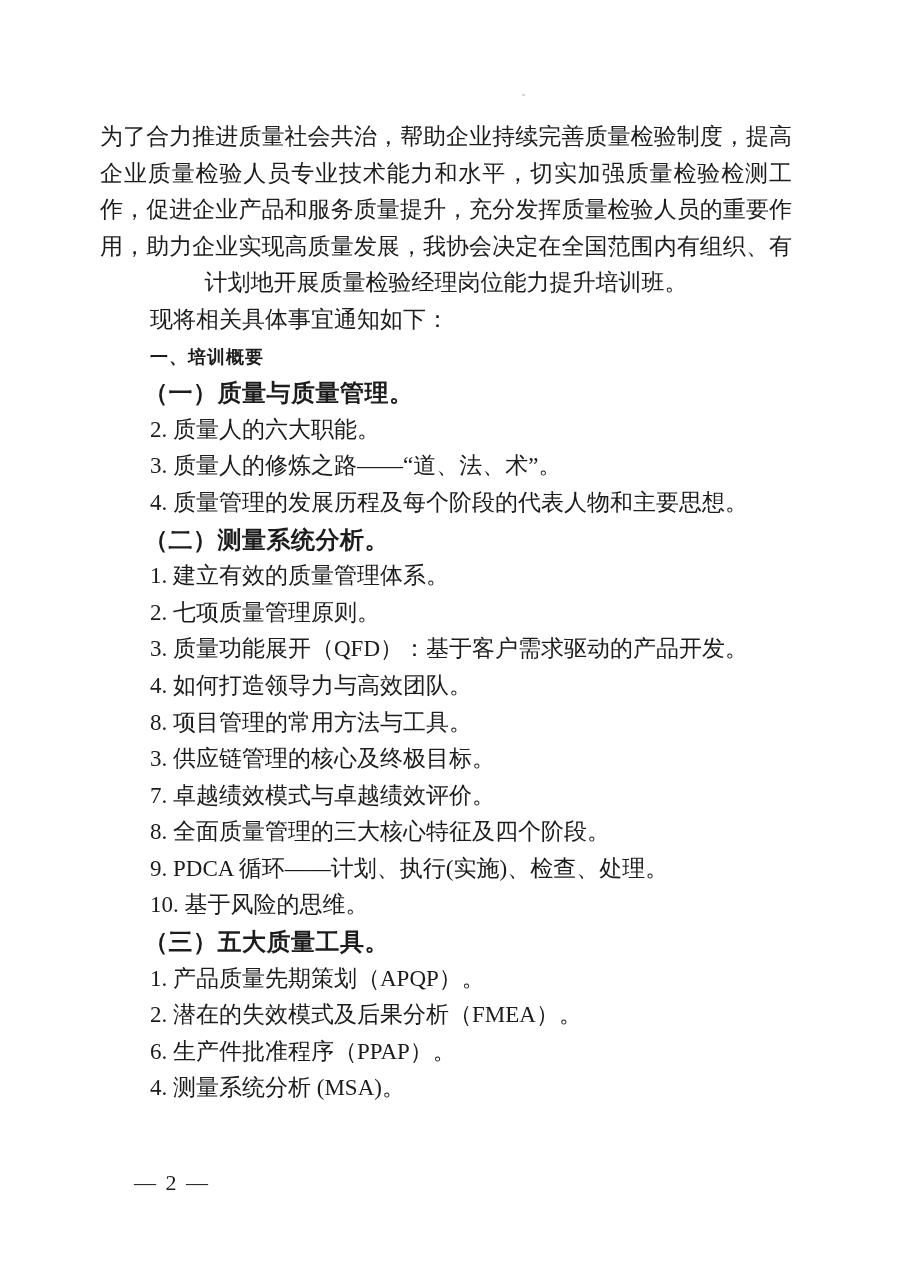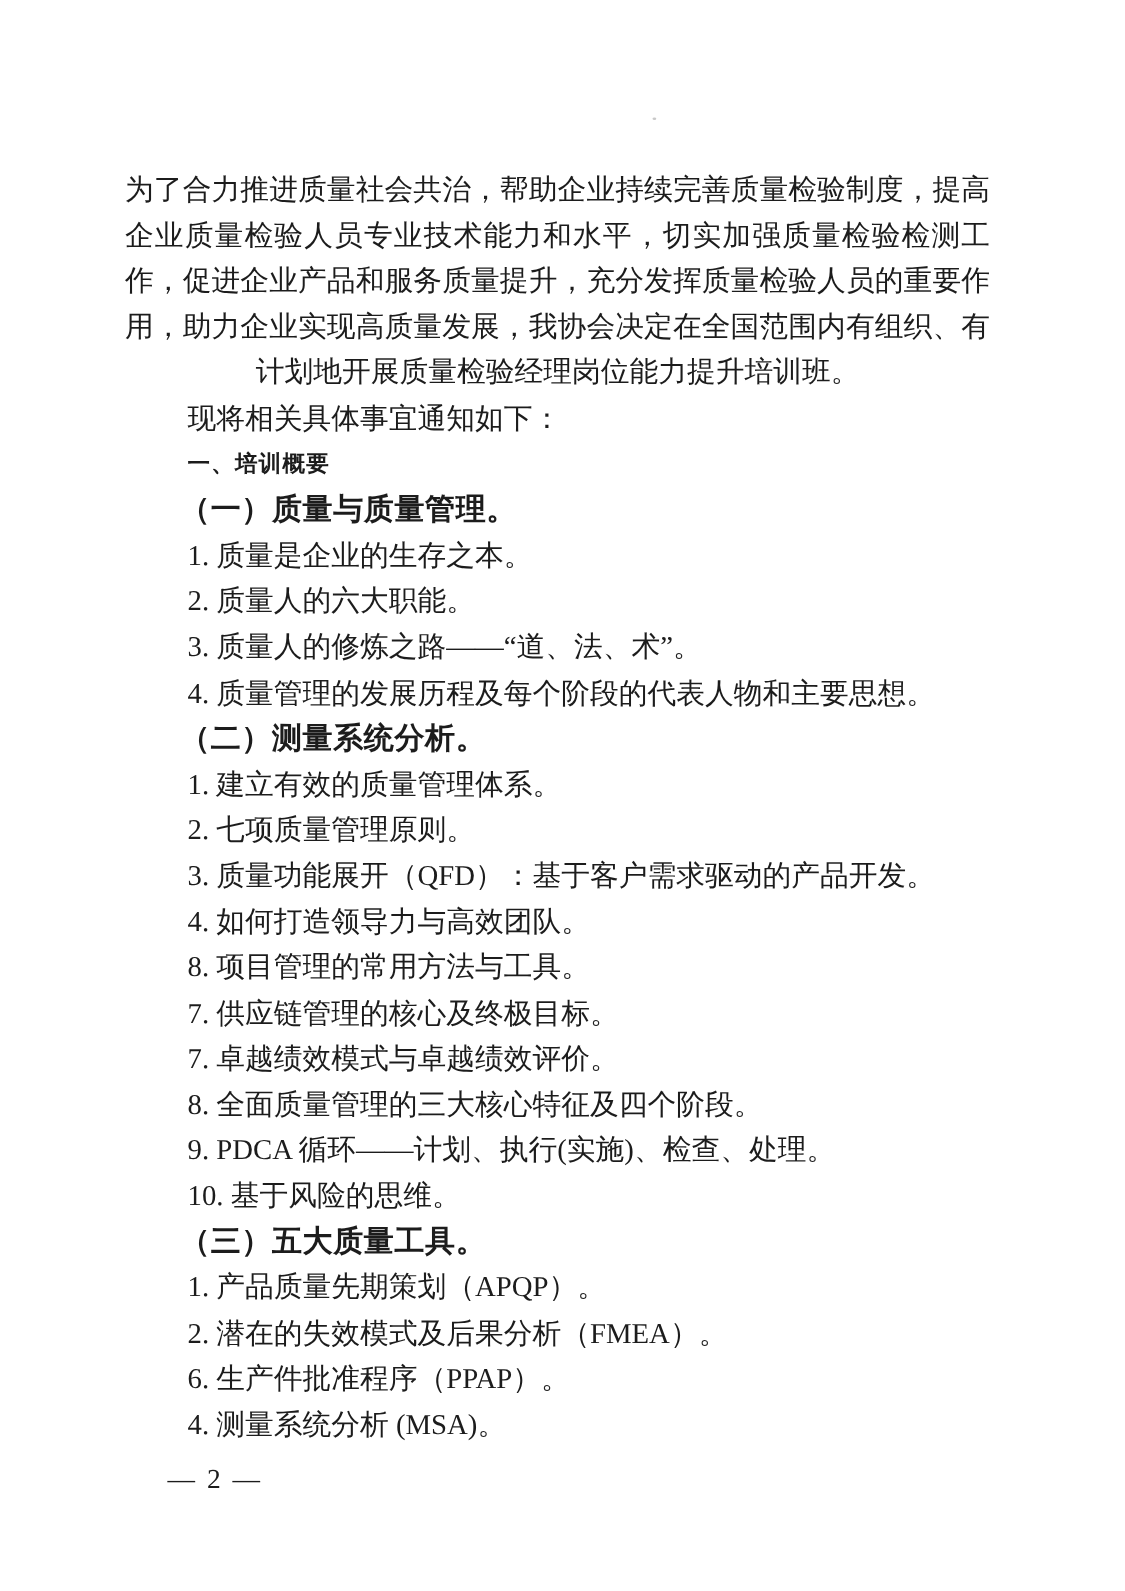--- a/index.html
+++ b/index.html
@@ -13,21 +13,21 @@
     height: 1273px;
     margin: 0 auto;
     background: #ffffff;
     color: #1c1c1c;
     font-family: "Liberation Serif", "DejaVu Serif", serif;
     overflow: hidden;
   }
   .content {
     position: absolute;
     left: 100px;
-    top: 134px;
+    top: 119px;
     width: 692px;
     font-size: 23px;
     line-height: 36.6px;
   }
   .line {
     height: 36.6px;
     overflow: visible;
   }
   
   .jline {
@@ -82,32 +82,31 @@
     <div class="line jline">企业质量检验人员专业技术能力和水平，切实加强质量检验检测工</div>
     <div class="line jline">作，促进企业产品和服务质量提升，充分发挥质量检验人员的重要作</div>
     <div class="line jline">用，助力企业实现高质量发展，我协会决定在全国范围内有组织、有</div>
     <div class="line lastline">计划地开展质量检验经理岗位能力提升培训班。</div>
 
     <div class="line indent">现将相关具体事宜通知如下：</div>
 
     <div class="line indent part-heading">一、培训概要</div>
 
     <div class="line section-heading">（一）质量与质量管理。</div>
-    <div class="line indent">1. 质量是企业的生存之本。</div>
     <div class="line indent">2. 质量人的六大职能。</div>
     <div class="line indent">3. 质量人的修炼之路——“道、法、术”。</div>
     <div class="line indent">4. 质量管理的发展历程及每个阶段的代表人物和主要思想。</div>
 
     <div class="line section-heading">（二）测量系统分析。</div>
     <div class="line indent">1. 建立有效的质量管理体系。</div>
     <div class="line indent">2. 七项质量管理原则。</div>
     <div class="line indent">3. 质量功能展开（QFD）：基于客户需求驱动的产品开发。</div>
     <div class="line indent">4. 如何打造领导力与高效团队。</div>
     <div class="line indent">8. 项目管理的常用方法与工具。</div>
-    <div class="line indent">7. 供应链管理的核心及终极目标。</div>
+    <div class="line indent">3. 供应链管理的核心及终极目标。</div>
     <div class="line indent">7. 卓越绩效模式与卓越绩效评价。</div>
     <div class="line indent">8. 全面质量管理的三大核心特征及四个阶段。</div>
     <div class="line indent">9. PDCA 循环——计划、执行(实施)、检查、处理。</div>
     <div class="line indent">10. 基于风险的思维。</div>
 
     <div class="line section-heading">（三）五大质量工具。</div>
     <div class="line indent">1. 产品质量先期策划（APQP）。</div>
     <div class="line indent">2. 潜在的失效模式及后果分析（FMEA）。</div>
     <div class="line indent">6. 生产件批准程序（PPAP）。</div>
     <div class="line indent">4. 测量系统分析 (MSA)。</div>

